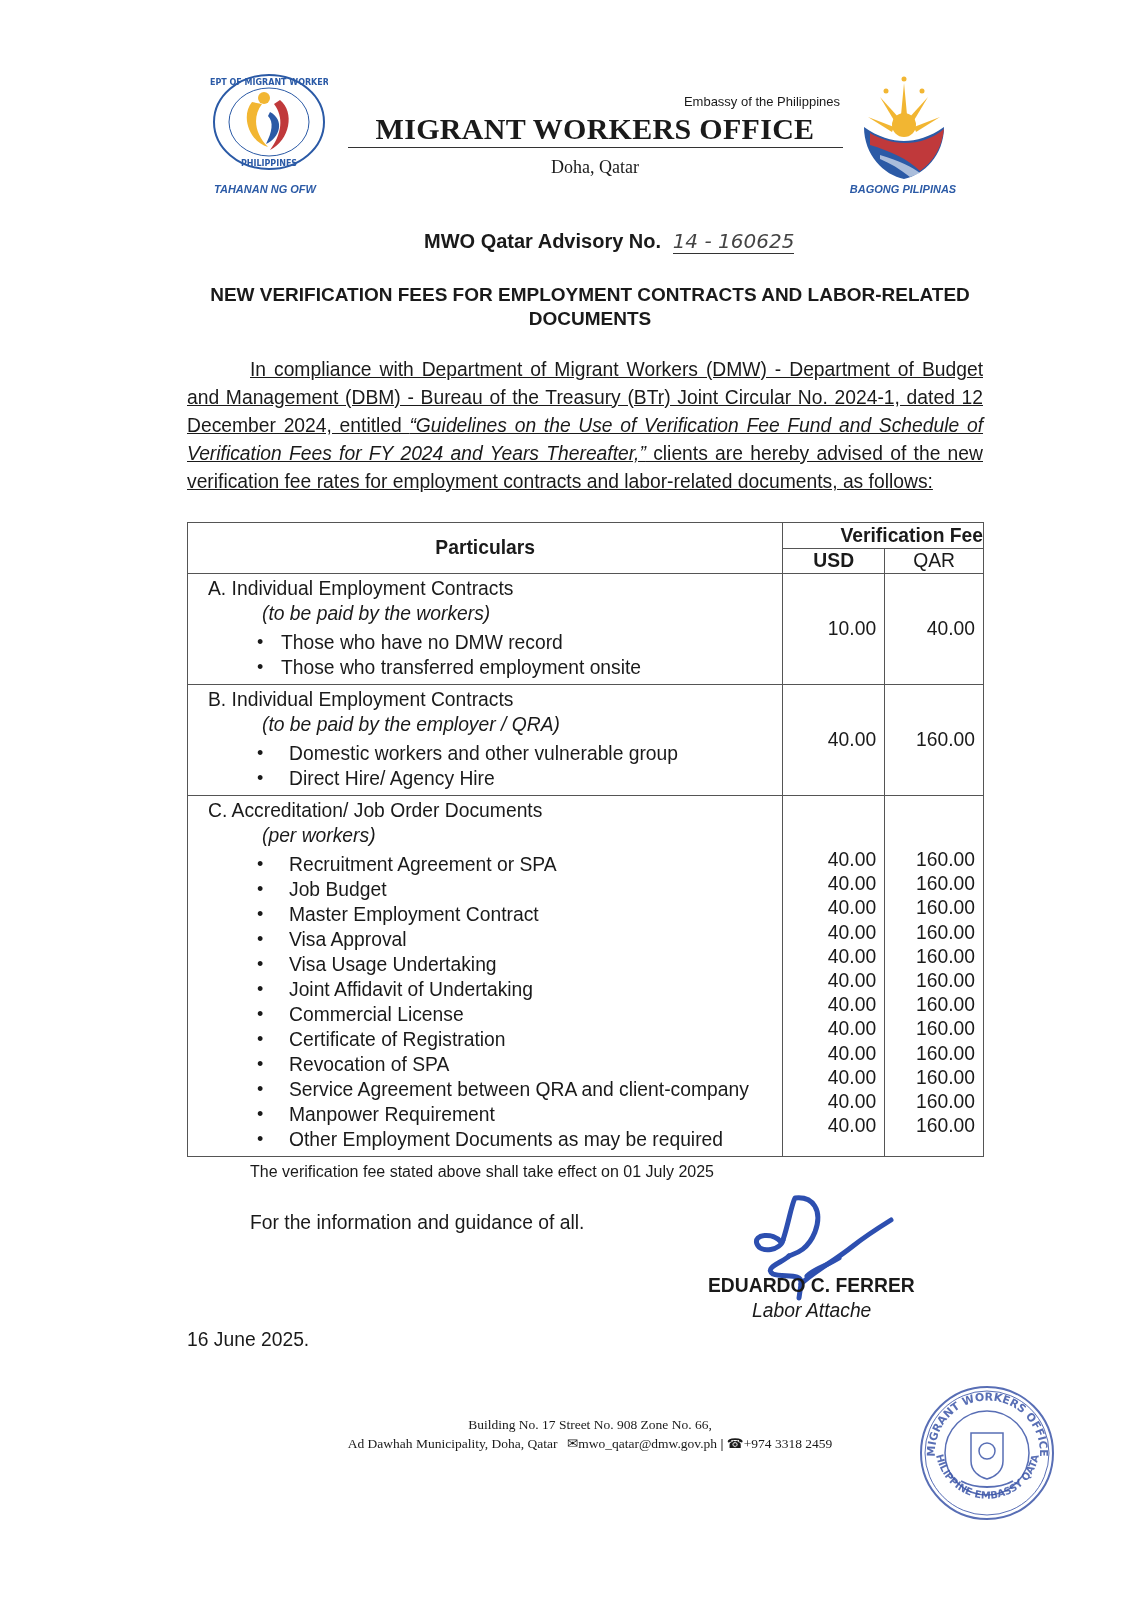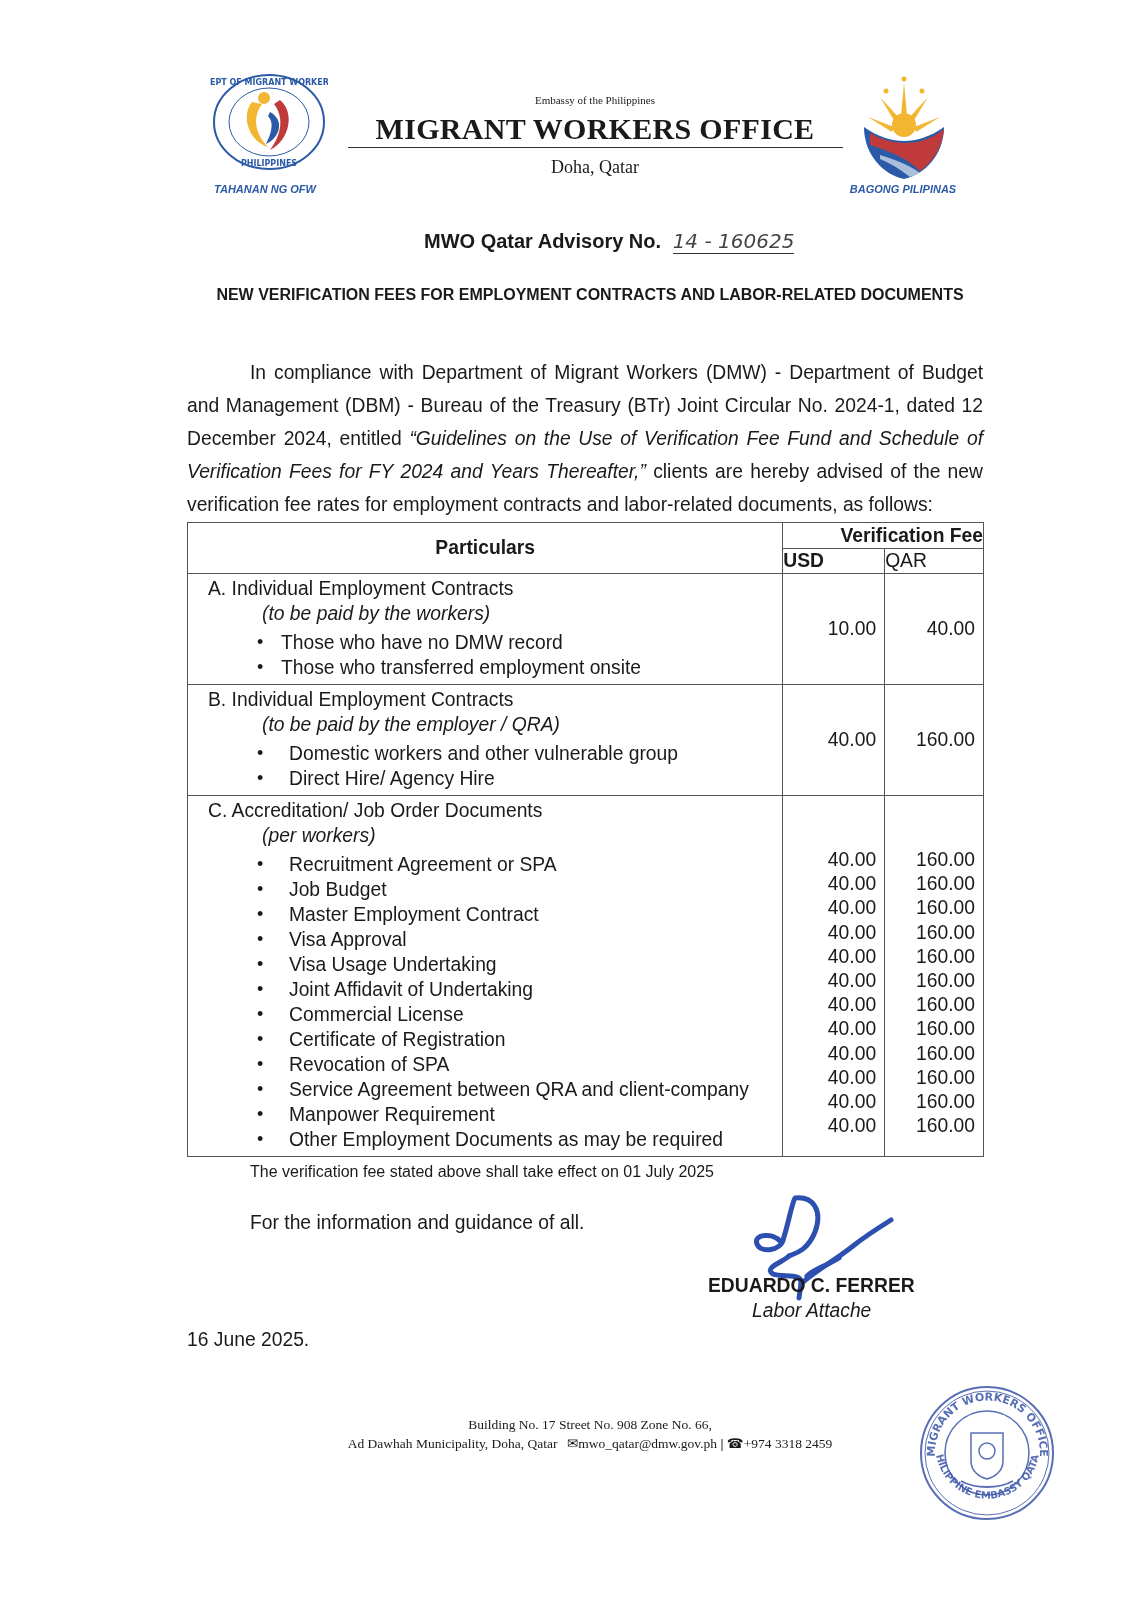--- a/index.html
+++ b/index.html
@@ -7,49 +7,49 @@
          font-family:"Liberation Sans", sans-serif; color:#1a1a1a; }
   .abs { position:absolute; }
 
   
   .logo-dmw { left:210px; top:72px; width:118px; height:100px; }
   .logo-dmw-tag { left:200px; top:183px; width:130px; text-align:center;
                   font-size:11px; font-weight:bold; font-style:italic; color:#2b5aa6; }
   .logo-bp { left:850px; top:75px; width:108px; height:108px; }
   .logo-bp-tag { left:838px; top:183px; width:130px; text-align:center;
                  font-size:11px; font-weight:bold; font-style:italic; color:#2b5aa6; }
-  .hdr-embassy { left:350px; top:94px; width:490px; text-align:center;
-                 font-family:Liberation Serif, serif; font-size:11px; }
+  .hdr-embassy { left:350px; top:94px; width:490px; text-align:right;
+                 font-family:Liberation Sans, sans-serif; font-size:13px; }
   .hdr-office { left:340px; top:112px; width:510px; text-align:center;
                 font-family:"Liberation Serif", serif; font-size:30px; font-weight:bold; letter-spacing:0.3px; }
   .hdr-rule { left:348px; top:147px; width:495px; height:1px; background:#333; }
   .hdr-city { left:350px; top:157px; width:490px; text-align:center;
               font-family:"Liberation Serif", serif; font-size:18px; }
 
   .advisory { left:424px; top:229px; font-size:20px; font-weight:bold; }
   .advisory-no { display:inline-block; margin-left:6px; font-weight:normal;
                  font-family:"DejaVu Sans", sans-serif; font-size:20px; color:#444; font-style:italic;
                  border-bottom:1px solid #333; }
 
-  .title { left:200px; top:283px; width:780px; text-align:center; font-size:16px; font-weight:bold;
+  .title { left:200px; top:283px; width:780px; text-align:center; font-size:19px; font-weight:bold;
            line-height:24px; }
 
-  .body-para { left:187px; top:356px; width:796px; font-size:19.3px; line-height:33px;
-               text-align:justify; text-indent:63px; }
+  .body-para { left:187px; top:356px; width:796px; font-size:19.3px; line-height:28px;
+               text-align:justify; text-indent:63px;text-decoration:underline; }
 
   
   .fee-table { left:187px; top:522px; width:797px; border-collapse:collapse; font-size:19.3px; }
   .fee-table td, .fee-table th { border:1px solid #555; padding:0; vertical-align:middle; }
   .fee-table th { font-weight:bold; }
   .c-part { width:596px; }
   .c-usd { width:101px; }
   .c-qar { width:98px; }
   .th-part { height:50px; text-align:center; }
   .th-vf { height:25px; text-align:right; }
-  .th-sub { height:24px; text-align:left;margin-top:16px; }
+  .th-sub { height:24px; text-align:center;margin-top:16px; }
   .th-sub.normal { font-weight:normal; }
   .sec-cell { padding:2px 0 0 20px !important; line-height:25px; }
   .sec-head { display:block; }
   .sec-note { display:block; font-style:italic; padding-left:54px; }
   .sec-list { list-style:none; margin:4px; padding:0 0 0 45px; }
   .sec-list li { position:relative; padding-left:32px; }
   .sec-list li::before { content:"\2022"; position:absolute; left:0; font-size:18px; }
   .sec-list.tight li { padding-left:24px; }
   .fee-cell { text-align:right; padding-right:8px !important; }
   .fee-cell.qar { padding-right:8px !important; }

